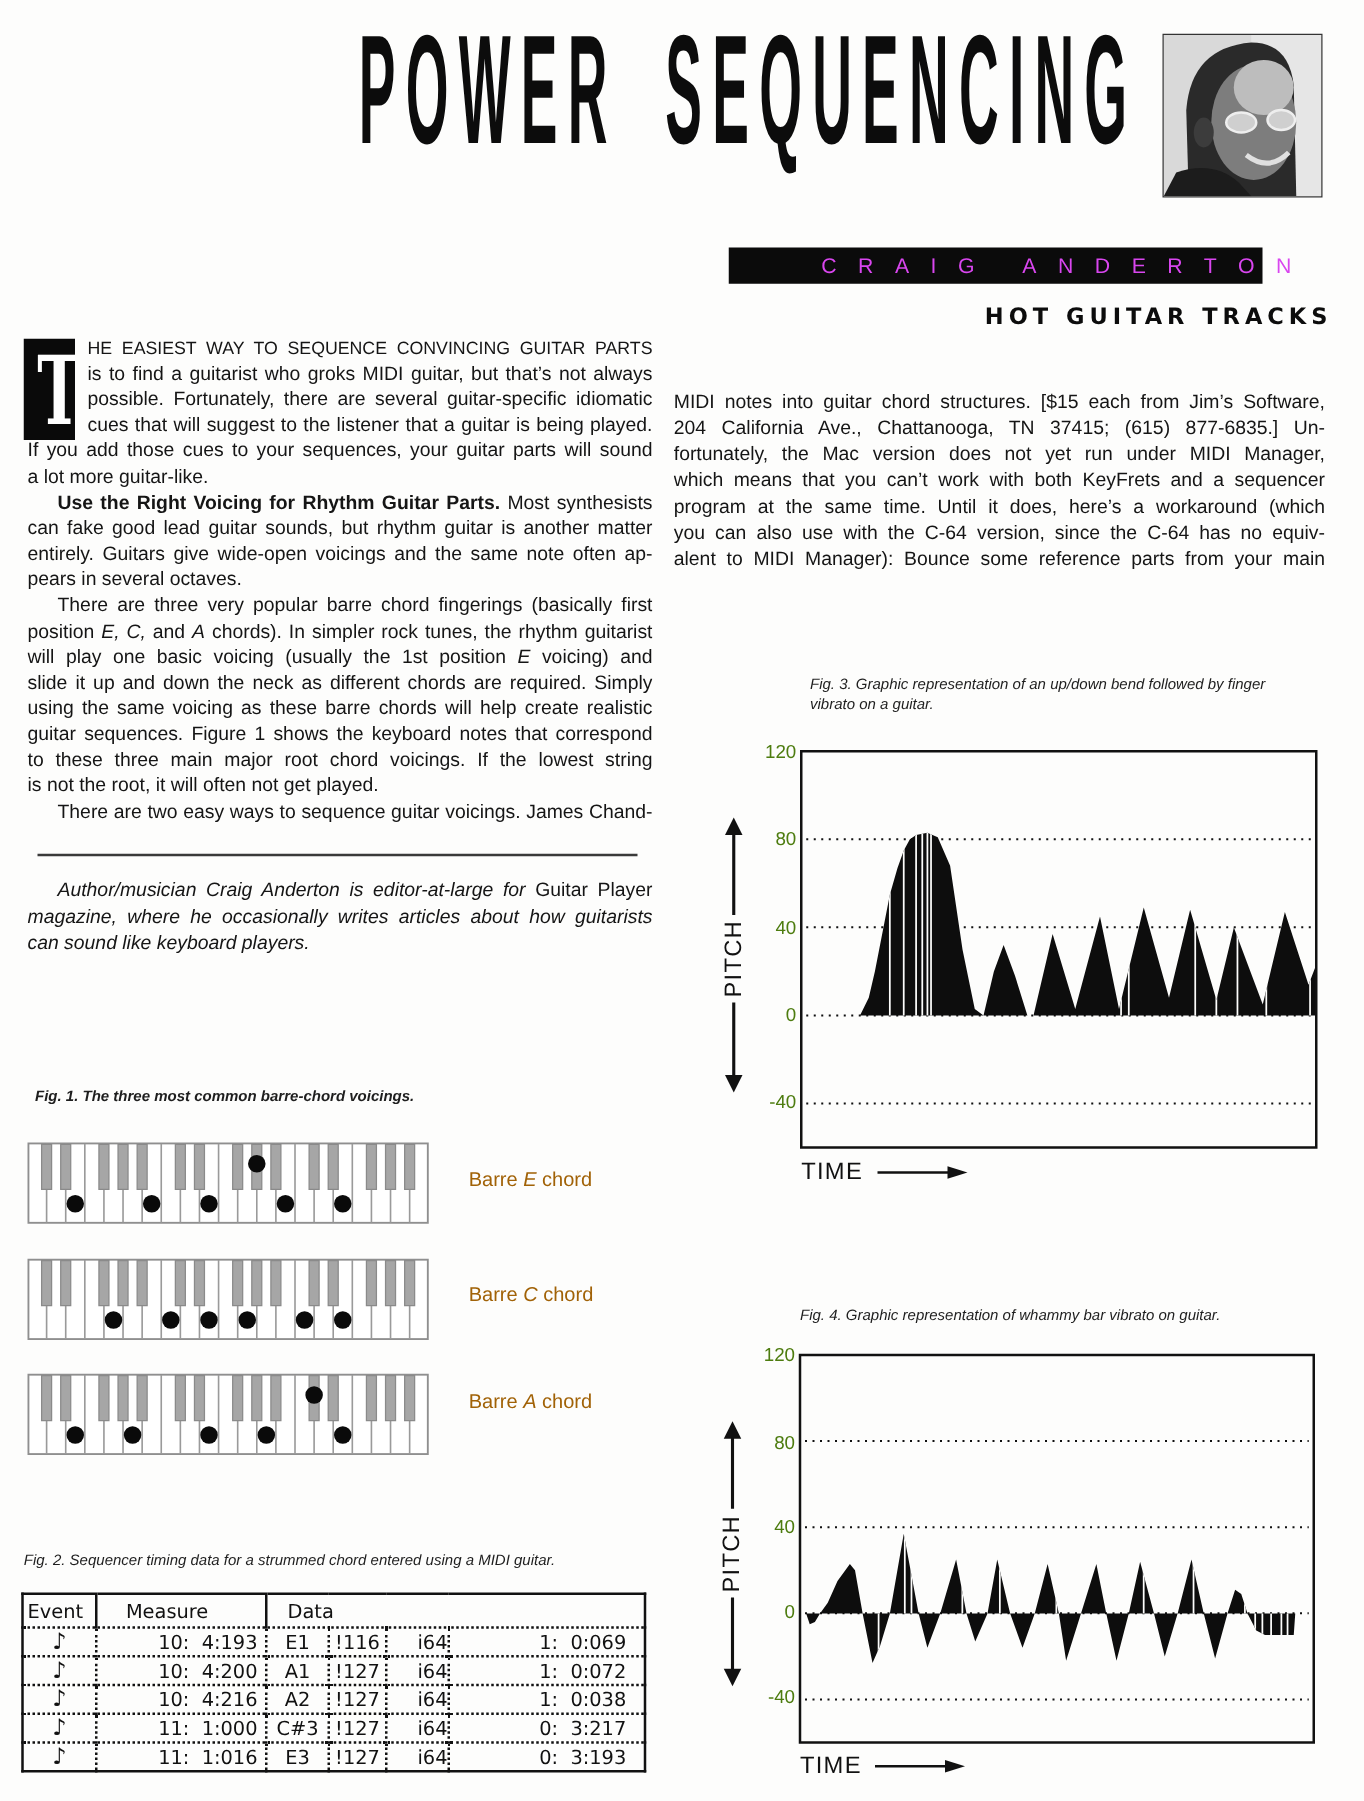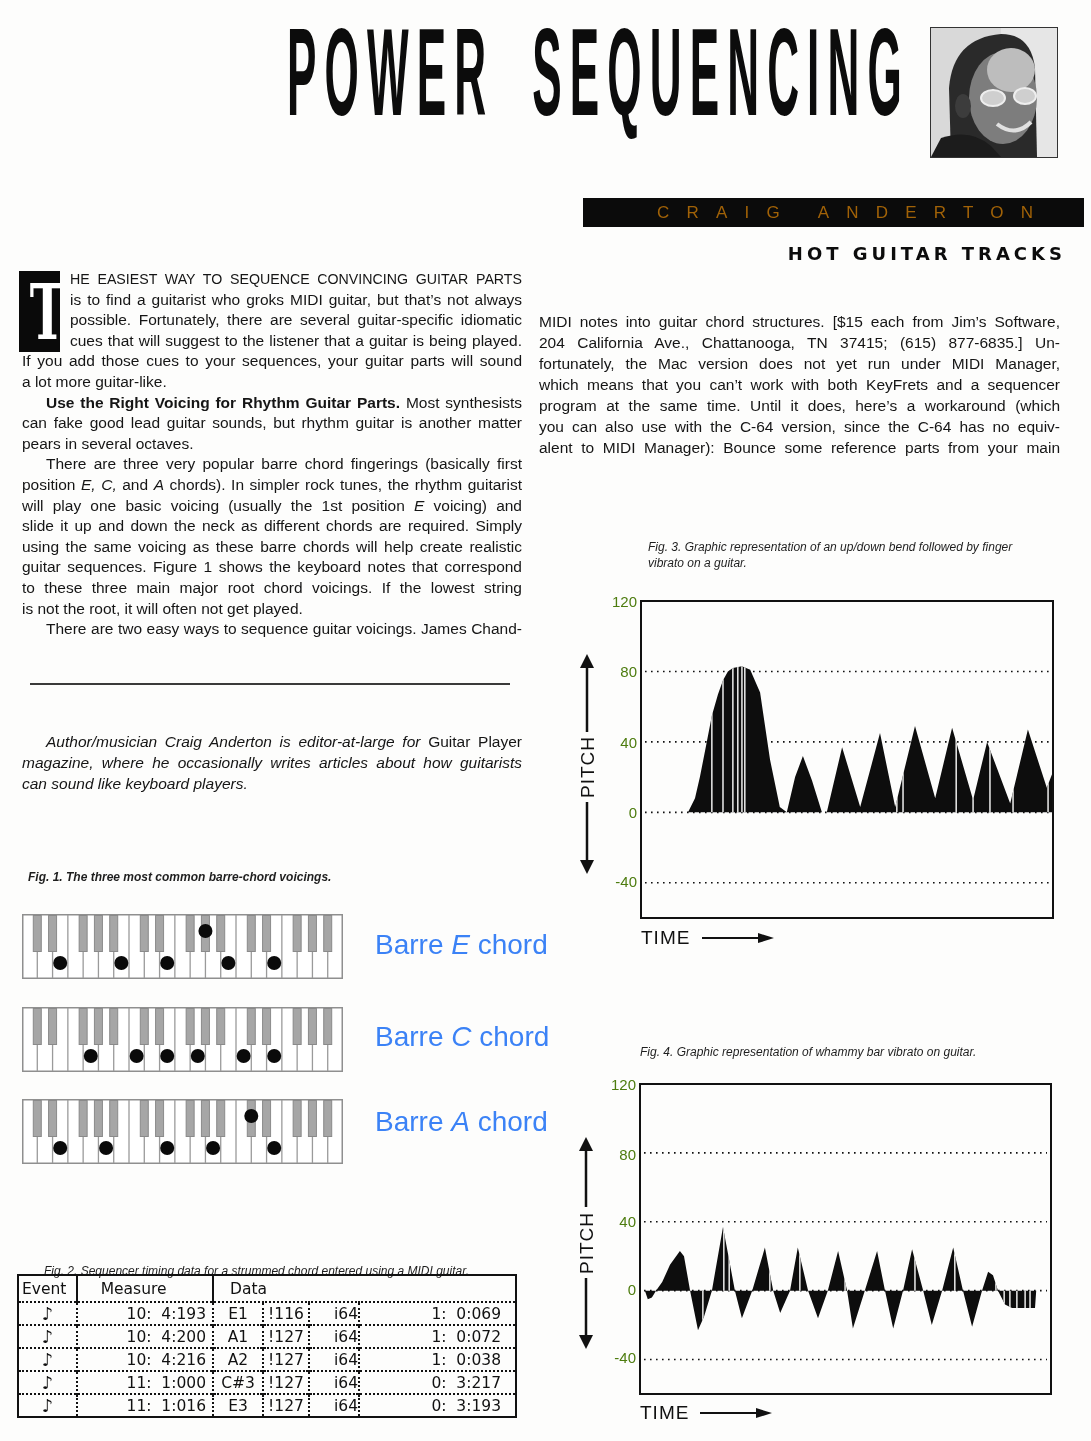--- a/index.html
+++ b/index.html
@@ -12,22 +12,22 @@
   
   .headline {
     position: absolute; left: 287px; top: 10px;
     font-family: "Liberation Sans", sans-serif; font-weight: bold;
     font-size: 124px; line-height: 124px; letter-spacing: 23px; word-spacing: 50px;
     white-space: nowrap; color: #0c0c0c;
     transform: scaleX(0.355); transform-origin: left top;
   }
   .photo { position: absolute; left: 930px; top: 27px; width: 126px; height: 129px; border: 1px solid #333; overflow: hidden; }
   .byline-bar {
-    position: absolute; left: 583px; top: 198px; width: 501px; height: 29px;
-    background: #0b0b0b; color: #a16207;
+    position: absolute; left: 583px; top: 198px; width: 427px; height: 29px;
+    background: #0b0b0b; color: #d946ef;
     font-family: "Liberation Sans", sans-serif; font-size: 17px; line-height: 29px;
     letter-spacing: 17.2px; padding-left: 74px; box-sizing: border-box; white-space: nowrap;
   }
   .column-name {
     position: absolute; right: 25px; top: 243px;
     font-family: "DejaVu Sans", sans-serif; font-weight: bold; font-size: 18px;
     letter-spacing: 4px; white-space: nowrap; color: #0c0c0c;
   }
 
   
@@ -53,21 +53,21 @@
     text-align: center;
   }
   .drop-cap span { display: inline-block; transform: scaleX(0.62); }
 
   .rule { position: absolute; left: 30px; top: 683px; width: 480px; height: 1.5px; background: #3a3a3a; }
 
   .caption { position: absolute; font-style: italic; font-size: 12px; line-height: 16px; color: #1e1e1e; white-space: nowrap; }
 
   
   .kbd { position: absolute; left: 22px; width: 321px; height: 65px; overflow: visible; }
-  .chord-label { position: absolute; left: 375px; font-size: 28px; line-height: 26px; white-space: nowrap; color: #3b82f6; }
+  .chord-label { position: absolute; left: 375px; font-size: 16px; line-height: 26px; white-space: nowrap; color: #a16207; }
 
   
   .seq-table {
     position: absolute; left: 17px; top: 1274px; width: 498px;
     border-collapse: collapse; table-layout: fixed;
     border: 2px solid #111;
     font-family: "DejaVu Sans", sans-serif; font-size: 15.5px; color: #111;
   }
   .seq-table th { font-weight: normal; text-align: left; height: 25px; padding: 0 0 0 3px;
     border-right: 2px solid #111; border-bottom: 2px dotted #111; white-space: pre; }
@@ -114,35 +114,36 @@
 
 <div class="col left" style="left:22px; top:269px; width:500px;">
   <div class="ln cap caps">HE EASIEST WAY TO SEQUENCE CONVINCING GUITAR PARTS</div>
   <div class="ln cap">is to find a guitarist who groks MIDI guitar, but that’s not always</div>
   <div class="ln cap">possible. Fortunately, there are several guitar-specific idiomatic</div>
   <div class="ln cap">cues that will suggest to the listener that a guitar is being played.</div>
   <div class="ln">If you add those cues to your sequences, your guitar parts will sound</div>
   <div class="ln last">a lot more guitar-like.</div>
   <div class="ln ind"><b>Use the Right Voicing for Rhythm Guitar Parts.</b><span> Most synthesists</span></div>
   <div class="ln">can fake good lead guitar sounds, but rhythm guitar is another matter</div>
+  <div class="ln">entirely. Guitars give wide-open voicings and the same note often ap-</div>
   <div class="ln last">pears in several octaves.</div>
   <div class="ln ind">There are three very popular barre chord fingerings (basically first</div>
   <div class="ln"><span>position </span><i>E, C,</i><span> and </span><i>A</i><span> chords). In simpler rock tunes, the rhythm guitarist</span></div>
   <div class="ln"><span>will play one basic voicing (usually the 1st position </span><i>E</i><span> voicing) and</span></div>
   <div class="ln">slide it up and down the neck as different chords are required. Simply</div>
   <div class="ln">using the same voicing as these barre chords will help create realistic</div>
   <div class="ln">guitar sequences. Figure 1 shows the keyboard notes that correspond</div>
   <div class="ln">to these three main major root chord voicings. If the lowest string</div>
   <div class="ln last">is not the root, it will often not get played.</div>
   <div class="ln ind">There are two easy ways to sequence guitar voicings. James Chand-</div>
 </div>
 
 <div class="rule"></div>
 
-<div class="col bio" style="left:22px; top:731px; width:500px;">
+<div class="col bio" style="left:22px; top:702px; width:500px;">
   <div class="ln ind"><span>Author/musician Craig Anderton is editor-at-large for</span><span class="roman"> Guitar Player</span></div>
   <div class="ln">magazine, where he occasionally writes articles about how guitarists</div>
   <div class="ln last">can sound like keyboard players.</div>
 </div>
 
 <div class="caption" style="left:28px; top:869px;font-weight:bold;">Fig. 1. The three most common barre-chord voicings.</div>
 
 <svg class="kbd" style="top:914px;" width="321" height="65">
     <rect x="0.75" y="0.75" width="319.5" height="63.5" fill="#fff" stroke="#8f8f8f" stroke-width="1.5"></rect>
     <line x1="15.285714285714286" x2="15.285714285714286" y1="1" y2="64" stroke="#9a9a9a" stroke-width="1.3"></line>
@@ -274,21 +275,21 @@
     <rect x="301.7142857142857" y="1.5" width="8" height="36" fill="#a6a6a6" stroke="#8a8a8a" stroke-width="1"></rect>
     <circle cx="38.214285714285715" cy="49" r="7" fill="#0a0a0a"></circle>
     <circle cx="84.07142857142857" cy="49" r="7" fill="#0a0a0a"></circle>
     <circle cx="145.21428571428572" cy="49" r="7" fill="#0a0a0a"></circle>
     <circle cx="191.07142857142858" cy="49" r="7" fill="#0a0a0a"></circle>
     <circle cx="252.21428571428572" cy="49" r="7" fill="#0a0a0a"></circle>
     <circle cx="229.2857142857143" cy="17" r="7" fill="#0a0a0a"></circle>
   </svg>
 <div class="chord-label" style="top:1109px;"><span>Barre </span><i>A</i><span> chord</span></div>
 
-<div class="caption" style="left:44px; top:1240px;margin-top:23px;">Fig. 2. Sequencer timing data for a strummed chord entered using a MIDI guitar.</div>
+<div class="caption" style="left:19px; top:1240px;">Fig. 2. Sequencer timing data for a strummed chord entered using a MIDI guitar.</div>
 
 <table class="seq-table">
   <colgroup>
       <col style="width:59px">
       <col style="width:136px">
       <col style="width:50px">
       <col style="width:46px">
       <col style="width:50px">
       <col style="width:157px">
     </colgroup>

